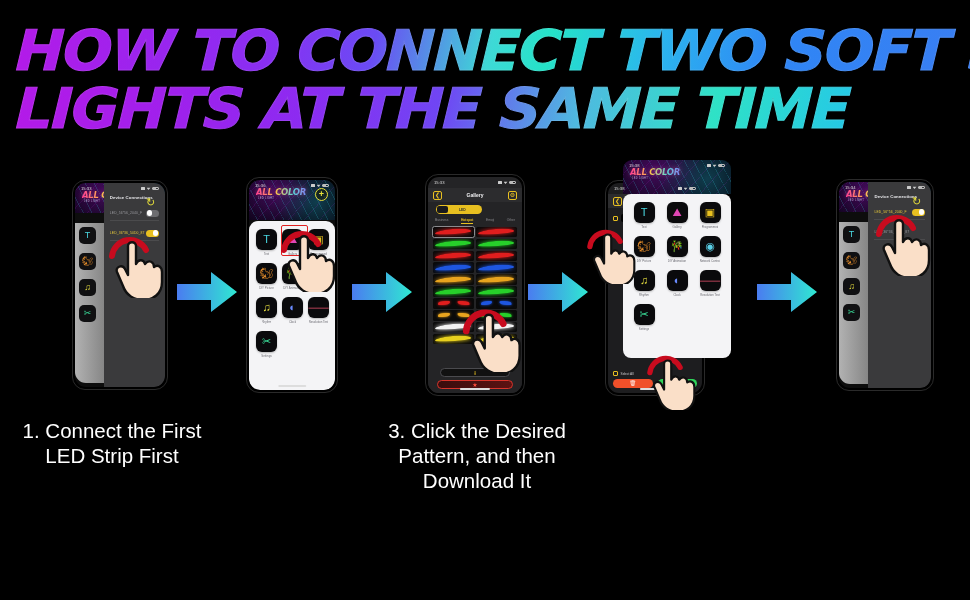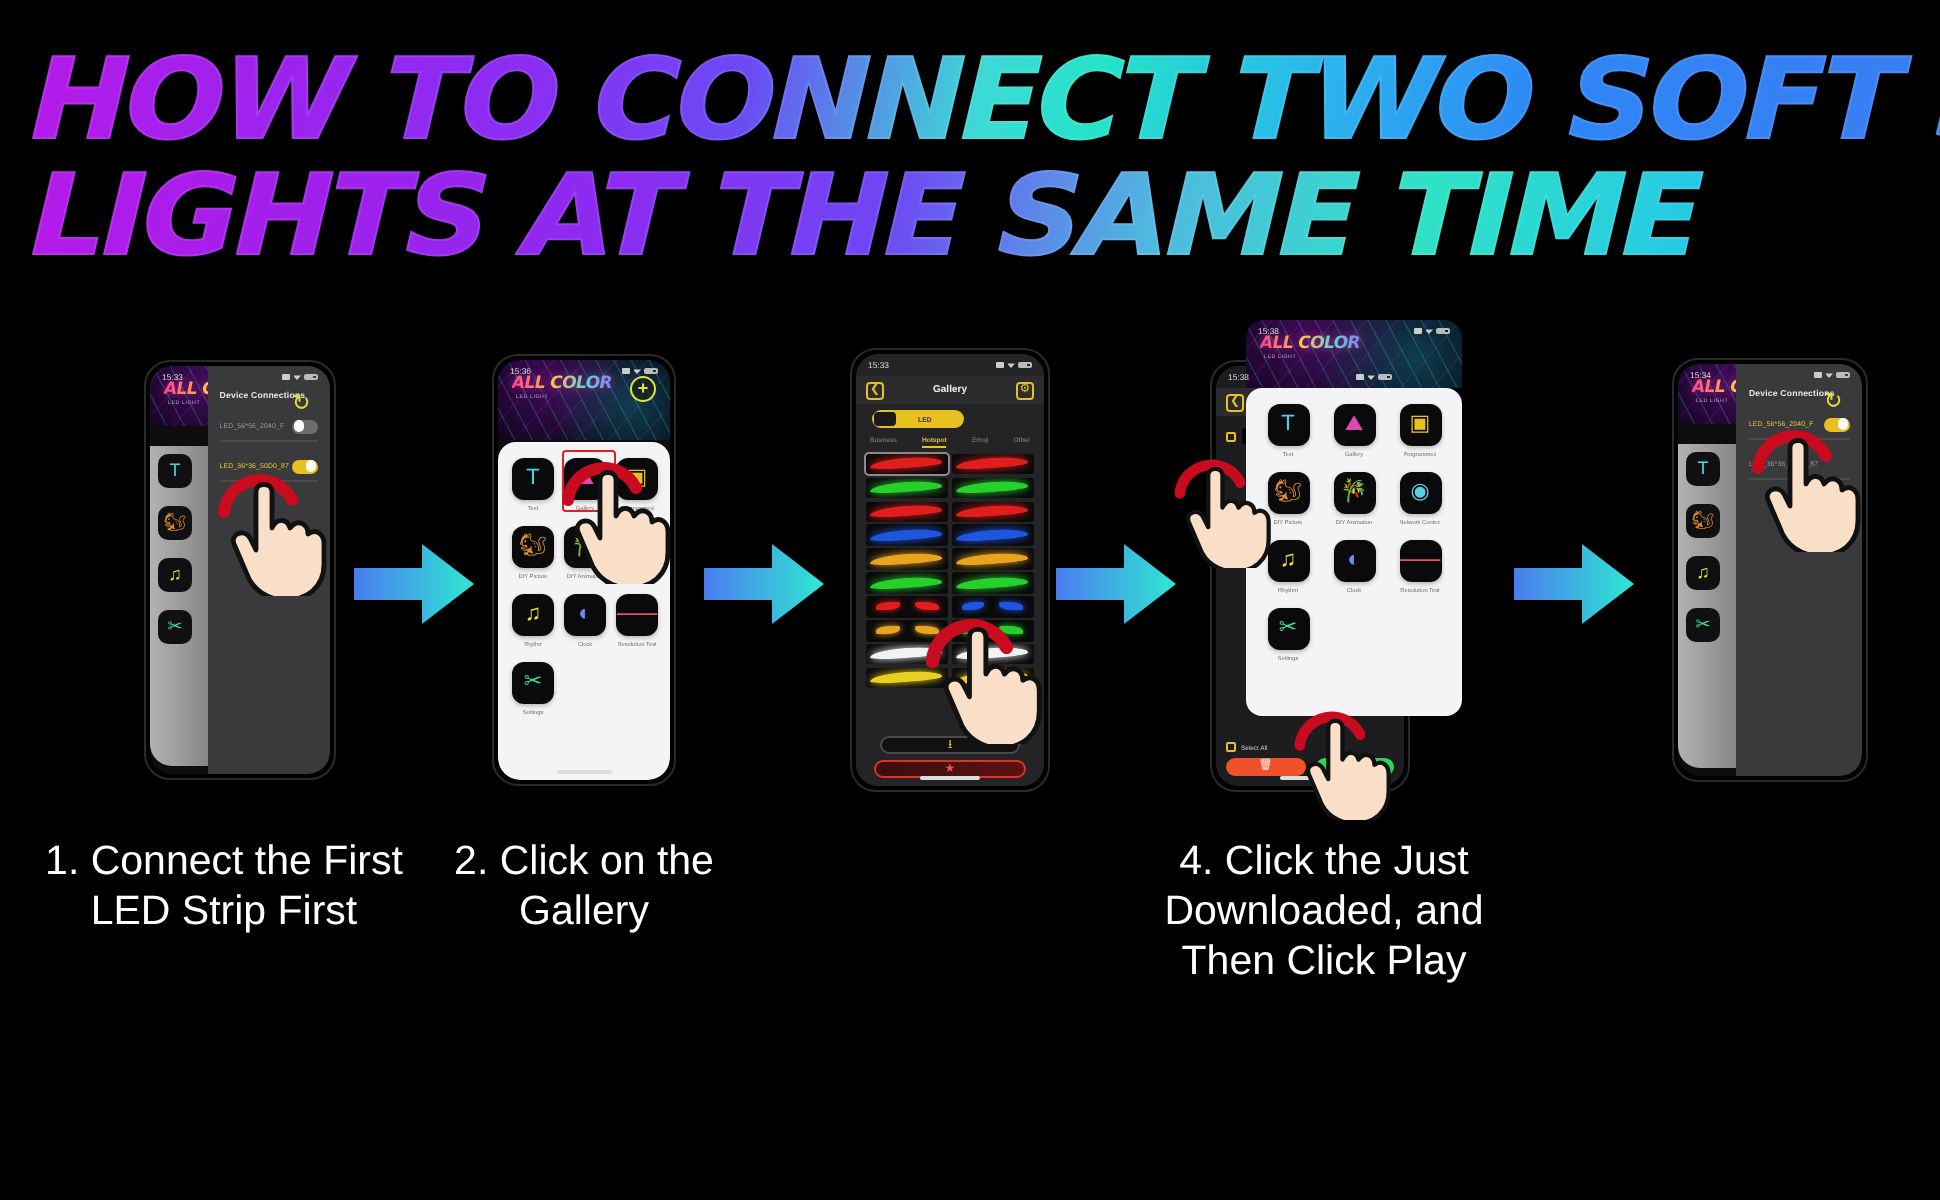--- a/index.html
+++ b/index.html
@@ -695,17 +695,16 @@
           <path d="M10 30 a18 18 0 0 1 34 -6" fill="none" stroke="#c80b1e" stroke-width="6" stroke-linecap="round"></path>
           <path d="M26 20 c0-5 8-5 8 0 v18 c3-6 8-4 9 0 c4-5 9-2 9 3 c4-3 8 0 8 5 v10 c0 12-9 18-19 18 c-9 0-17-5-20-14 l-6-14 c-2-5 5-8 8-3 l3 6 z" fill="#fadfc8" stroke="#111" stroke-width="2.4" stroke-linejoin="round"></path>
         </svg>
       </div>
     </div>
 
   </div>
 
   <div class="captions">
     <div class="cap" style="left:22px;width:180px;">1. Connect the First LED Strip First</div>
-    <div class="cap" style="left:206px;width:172px;">2. Click on the Gallery</div>
-    <div class="cap" style="left:572px;width:180px;">4. Click the Just Downloaded, and Then Click Play</div>
+    <div class="cap" style="left:388px;width:178px;">3. Click the Desired Pattern, and then Download It</div>
   </div>
 
 </div>
 
 </body></html>

